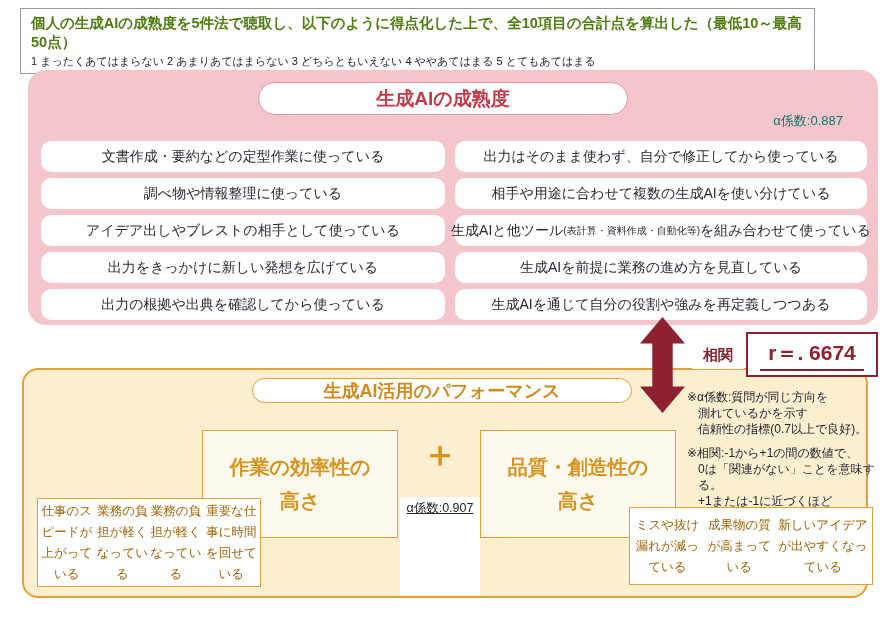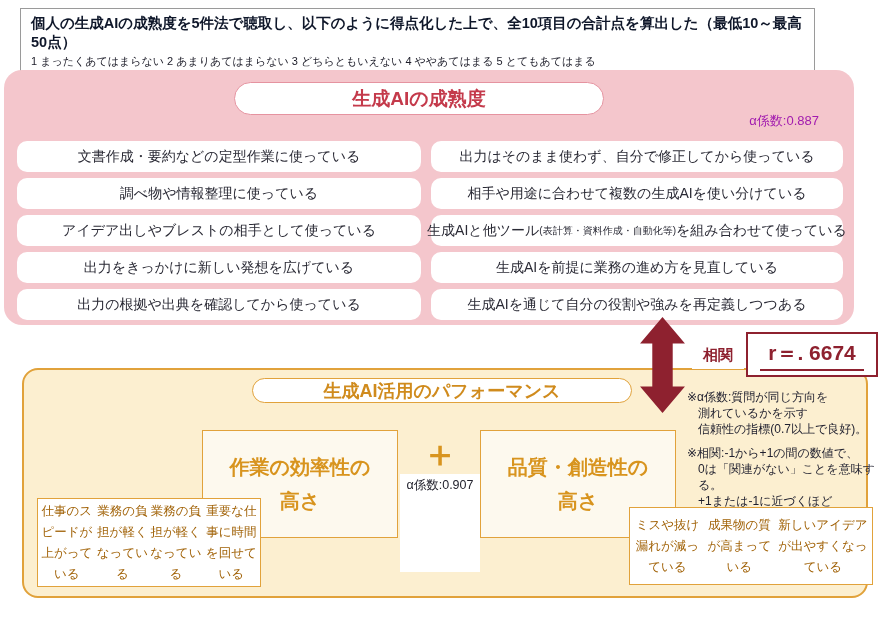--- a/index.html
+++ b/index.html
@@ -2,31 +2,31 @@
 <html><head>
 <meta charset="utf-8">
 <style>
   html,body{margin:0;padding:0;background:#fff;}
   .canvas{position:relative;width:890px;height:620px;background:#ffffff;
           font-family:"Liberation Sans","DejaVu Sans",sans-serif;overflow:hidden;}
 
   
   .hdr{position:absolute;left:20px;top:8px;width:795px;box-sizing:border-box;
        background:#fff;border:1px solid #9a9a9a;padding:5px 10px 4px;}
-  .hdr-l1{font-size:14.5px;font-weight:bold;color:#0f172a;}
+  .hdr-l1{font-size:14.5px;font-weight:bold;color:#4d7c0f;}
   .hdr-l2{font-size:11px;color:#1c1c28;margin-top:2px;}
 
   
-  .panel-pink{position:absolute;left:4px;top:70px;width:850px;height:255px;
+  .panel-pink{position:absolute;left:28px;top:70px;width:850px;height:255px;
               background:#f4c6cc;border-radius:18px;}
   .pill{position:absolute;background:#fff;border-radius:22px;display:flex;
         align-items:center;justify-content:center;font-weight:bold;box-sizing:border-box;}
   .pill-pink{left:230px;top:12px;width:370px;height:33px;
              border:1.5px solid #e593a0;color:#c43a4b;font-size:19px;}
-  .alpha-887{position:absolute;right:35px;top:42px;font-size:13px;color:#a21caf;}
+  .alpha-887{position:absolute;right:35px;top:42px;font-size:13px;color:#0f766e;}
   .col{position:absolute;top:71px;display:flex;flex-direction:column;gap:6px;}
   .col-l{left:13px;width:404px;}
   .col-r{left:427px;width:412px;}
   .mitem{height:31px;background:#fff;border-radius:10px;display:flex;
          align-items:center;justify-content:center;font-size:14px;color:#2a2a35;white-space:nowrap;}
   .mitem .sm{font-size:10px;}
 
   
   .dbl-arrow{position:absolute;left:640px;top:317px;width:45px;height:96px;z-index:5;}
   .corr-label{position:absolute;left:692px;top:341px;width:52px;height:28px;background:#fff;
@@ -44,22 +44,22 @@
   .pill-orange{left:228px;top:8px;width:380px;height:25px;
                border:1.5px solid #e1a23b;color:#d08b1d;font-size:18px;}
   .factor{position:absolute;top:60px;width:196px;height:108px;background:#fdf9ee;
           border:1.5px solid #e1a23b;display:flex;align-items:center;justify-content:center;
           text-align:center;font-weight:bold;font-size:20px;color:#d8941e;
           white-space:pre-line;line-height:1.7;box-sizing:border-box;z-index:1;}
   .factor-l{left:178px;}
   .factor-r{left:456px;}
   .plus-wrap{position:absolute;left:376px;top:66px;width:80px;text-align:center;
              color:#d8941e;font-size:36px;font-weight:bold;line-height:1;z-index:1;}
-  .alpha-box{position:absolute;left:376px;top:104px;width:80px;height:98px;background:#fff;
-             text-align:center;font-size:12.5px;color:#23232e;padding-top:3px;box-sizing:border-box;}
+  .alpha-box{position:absolute;left:376px;top:127px;width:80px;height:98px;background:#fff;
+             text-align:center;font-size:12.5px;color:#23232e;padding-top:3px;box-sizing:border-box;text-decoration:underline;}
   .mini{position:absolute;background:#fff;border:1px solid #e1a23b;display:flex;
         flex-direction:row;justify-content:center;align-items:center;z-index:3;
         color:#a16207;font-size:12.5px;line-height:21px;box-sizing:border-box;text-align:center;}
   .mini-l{left:13px;top:128px;width:224px;height:89px;}
   .mini-r{left:605px;top:137px;width:244px;height:78px;}
   .notes{position:absolute;left:663px;top:20px;width:202px;color:#1f1f2e;
          font-size:12px;line-height:1.32;}
   .note{white-space:pre-line;margin-bottom:9px;padding-left:11px;text-indent:-11px;}
 </style>
 </head>

